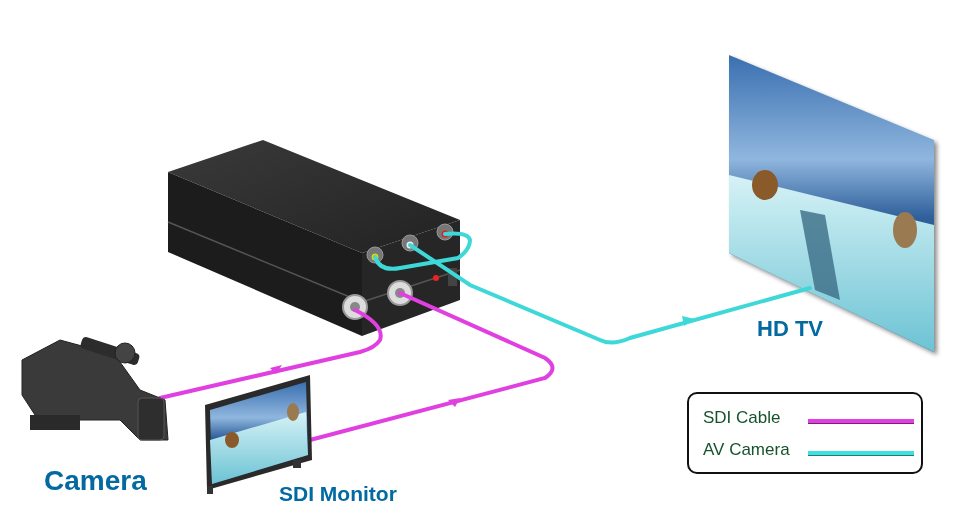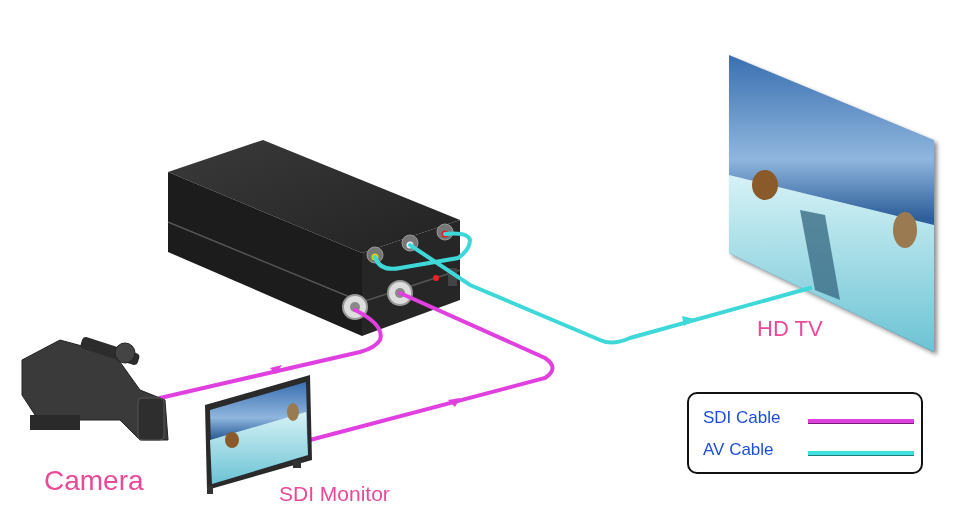--- a/index.html
+++ b/index.html
@@ -1,23 +1,23 @@
 <!DOCTYPE html>
 <html><head>
 <meta charset="utf-8">
 <style>
   html, body { margin:0; padding:0; background:#ffffff; }
   body { width:960px; height:506px; position:relative; overflow:hidden; font-family:"Liberation Sans", sans-serif; }
   svg.scene { position:absolute; left:0; top:0; }
-  .label { position:absolute; font-weight:normal; color:#ec4899; font-family:"Liberation Sans", sans-serif; }
+  .label { position:absolute; font-weight:bold; color:#0369a1; font-family:"Liberation Sans", sans-serif; }
   #lbl-hdtv { left:757px; top:316px; font-size:22px; }
   #lbl-camera { left:44px; top:465px; font-size:28px; }
   #lbl-monitor { left:279px; top:482px; font-size:21px; }
   .legend { position:absolute; left:687px; top:392px; width:236px; height:82px; border:2px solid #111; border-radius:10px; background:#fff; box-sizing:border-box; }
-  .legend-row { position:absolute; left:14px; display:flex; align-items:flex-start; font-size:17px; color:#1d4ed8; }
+  .legend-row { position:absolute; left:14px; display:flex; align-items:flex-start; font-size:17px; color:#14532d; }
 </style>
 </head>
 <body>
 
 <svg class="scene" width="960" height="506" viewBox="0 0 960 506">
   <defs>
     <linearGradient id="skyGrad" x1="0" y1="0" x2="0" y2="1">
       <stop offset="0" stop-color="#3a6fb0"></stop>
       <stop offset="0.35" stop-color="#8fb6de"></stop>
       <stop offset="0.55" stop-color="#2e5f9a"></stop>
@@ -101,16 +101,16 @@
 <div class="label" id="lbl-hdtv">HD TV</div>
 <div class="label" id="lbl-camera">Camera</div>
 <div class="label" id="lbl-monitor">SDI Monitor</div>
 
 <div class="legend">
   <div class="legend-row" style="top:14px;">
     <span>SDI Cable</span>
   </div>
   <div class="legend-swatch-sdi" style="position:absolute;left:119px;top:25px;width:106px;height:4px;background:#e040e0;border-bottom:1px solid #7a207a;"></div>
   <div class="legend-row" style="top:46px;">
-    <span>AV Cable</span>
+    <span>AV Camera</span>
   </div>
   <div class="legend-swatch-av" style="position:absolute;left:119px;top:57px;width:106px;height:4px;background:#40e0e0;border-bottom:1px solid #207a7a;"></div>
 </div>
 
 </body></html>

